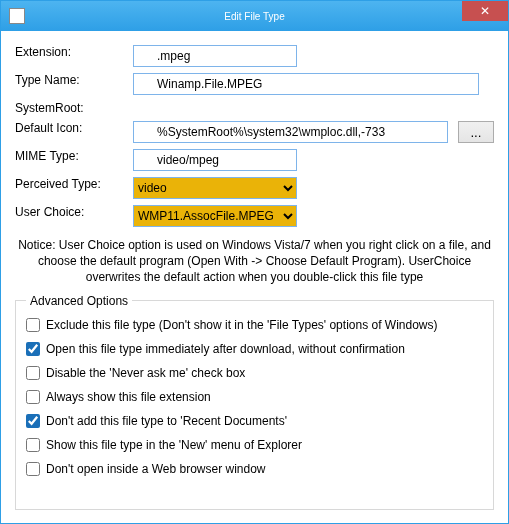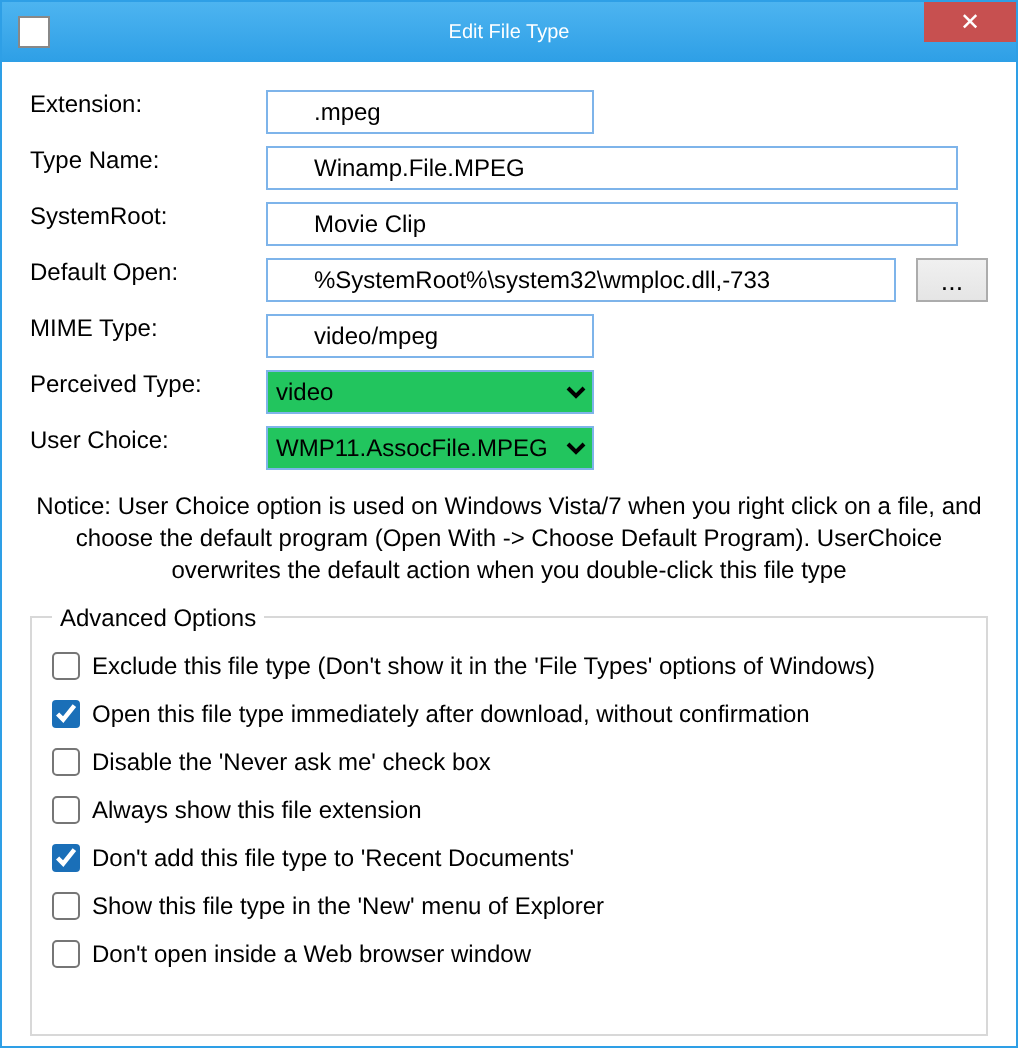--- a/index.html
+++ b/index.html
@@ -67,21 +67,21 @@
   outline: none;
 }
 .row input[type=text]:not(.short) { width: 346px; }
 .row input.short { width: 164px; }
 .row select {
   width: 164px;
   height: 22px;
   font-family: inherit;
   font-size: 12px;
   border: 1px solid #7eb4ea;
-  background: #22c55e;
+  background: #eab308;
 }
 .browse-btn {
   width: 40px;
   height: 22px;
   margin-left: 10px;
   border: 1px solid #acacac;
   background: linear-gradient(to bottom, #f0f0f0, #e5e5e5);
   cursor: pointer;
   font-family: inherit;
 }
@@ -144,24 +144,23 @@
   <div class="row">
     <label class="field-label">Extension:</label>
     <input type="text" class="short" value=".mpeg" style="">
   </div>
   <div class="row">
     <label class="field-label">Type Name:</label>
     <input type="text" value="Winamp.File.MPEG" style="">
   </div>
   <div class="row">
     <label class="field-label">SystemRoot:</label>
-    <input type="text" value="Movie Clip" style="">
-  </div>
-  <div class="row">
-    <label class="field-label">Default Open:</label>
+  </div>
+  <div class="row">
+    <label class="field-label">Default Icon:</label>
     <input type="text" value="%SystemRoot%\system32\wmploc.dll,-733" style="">
     <button class="browse-btn">...</button>
   </div>
   <div class="row">
     <label class="field-label">MIME Type:</label>
     <input type="text" class="short" value="video/mpeg" style="">
   </div>
   <div class="row">
     <label class="field-label">Perceived Type:</label>
     <select><option>video</option></select>

